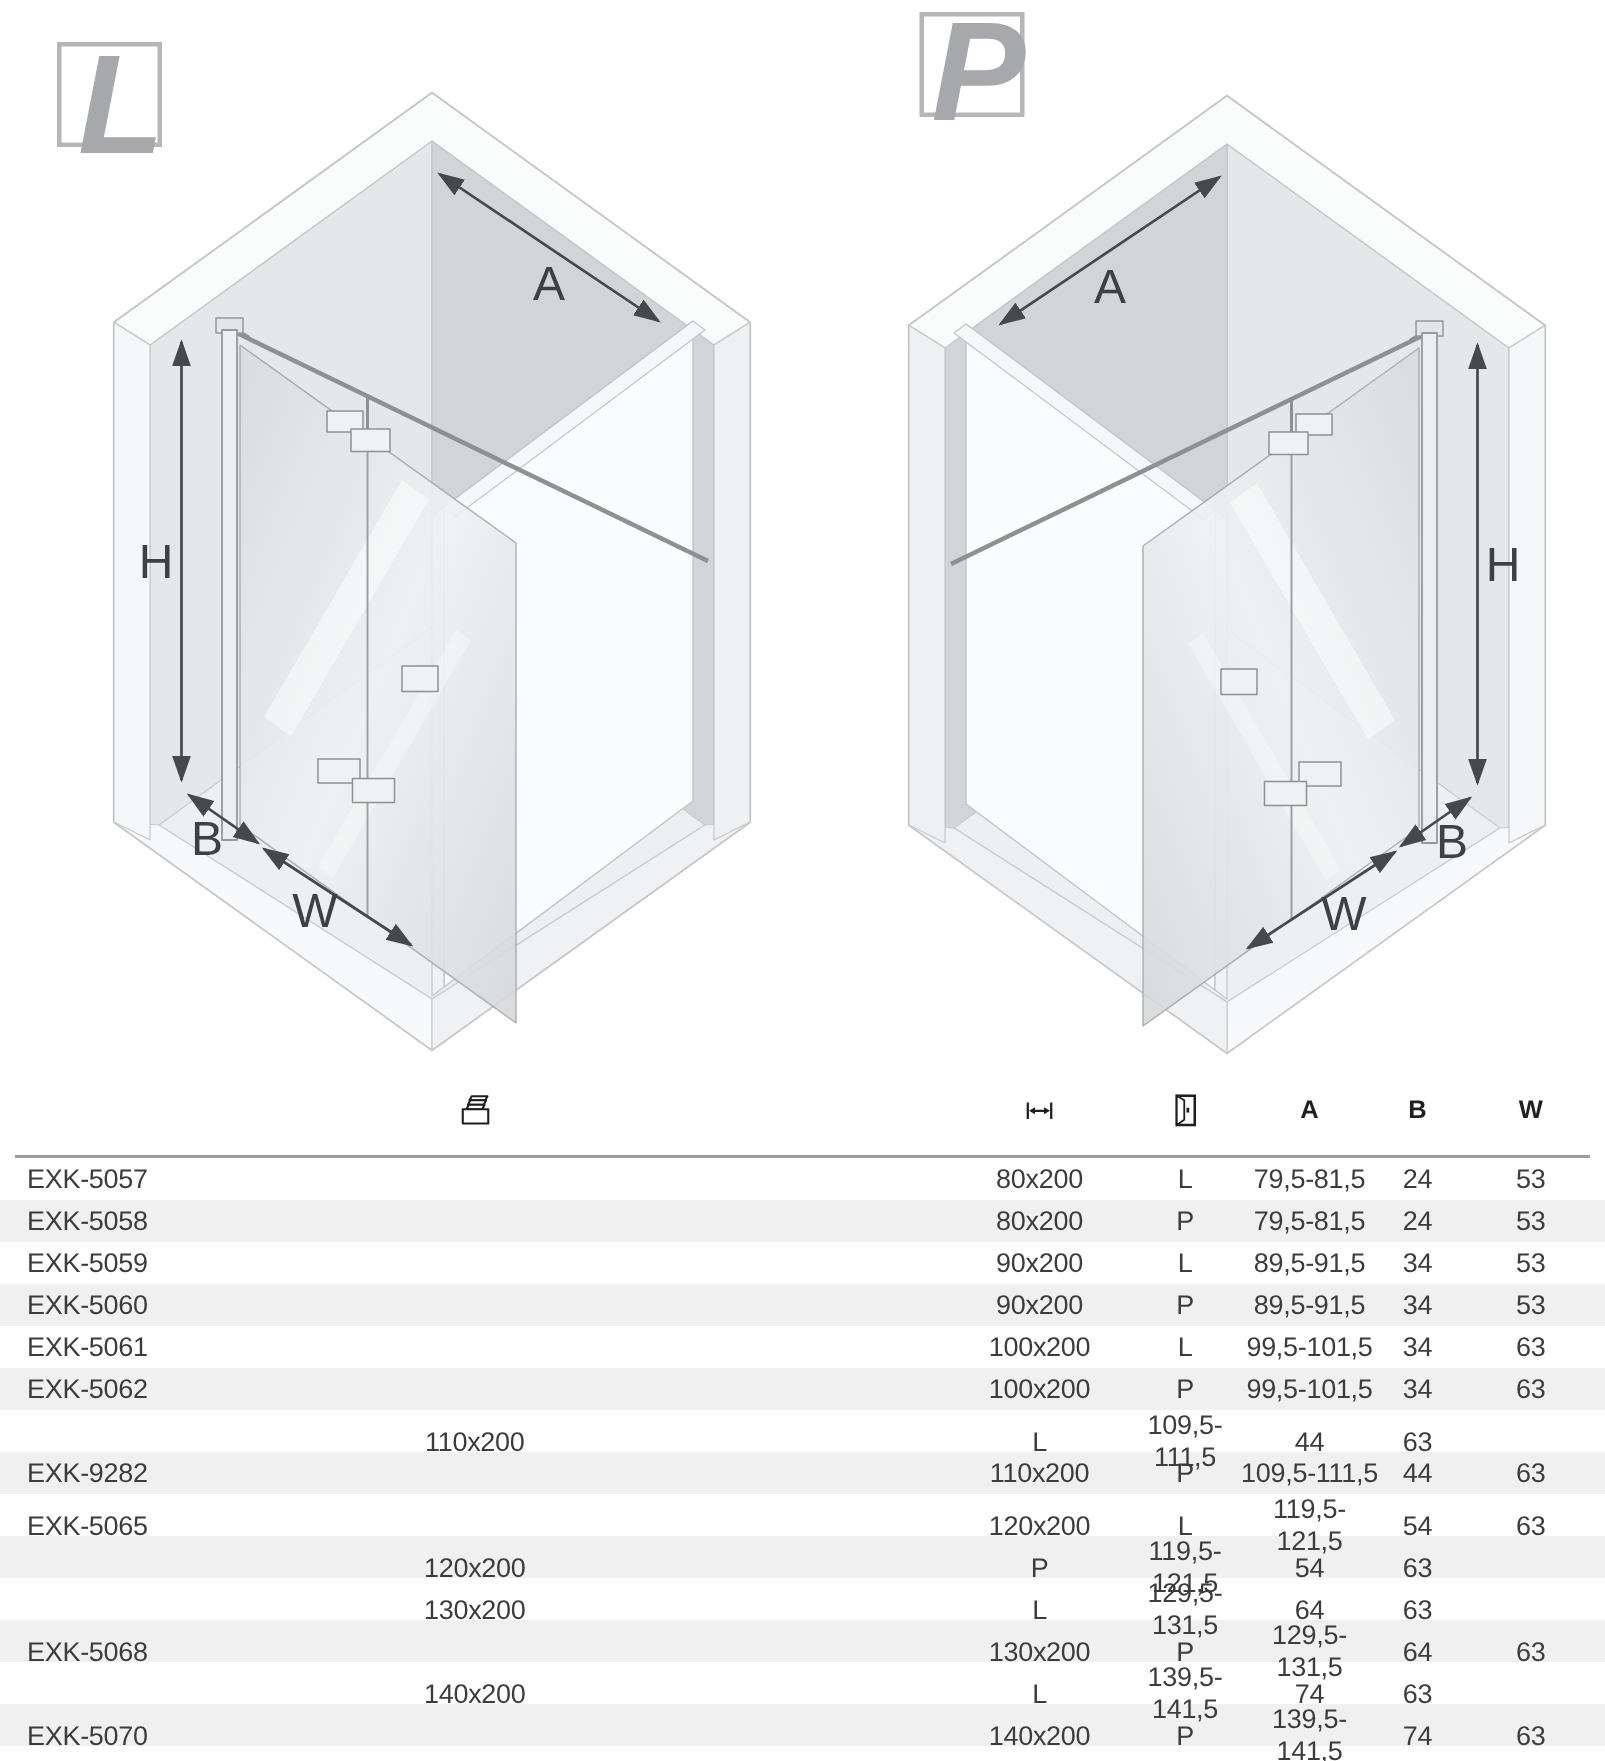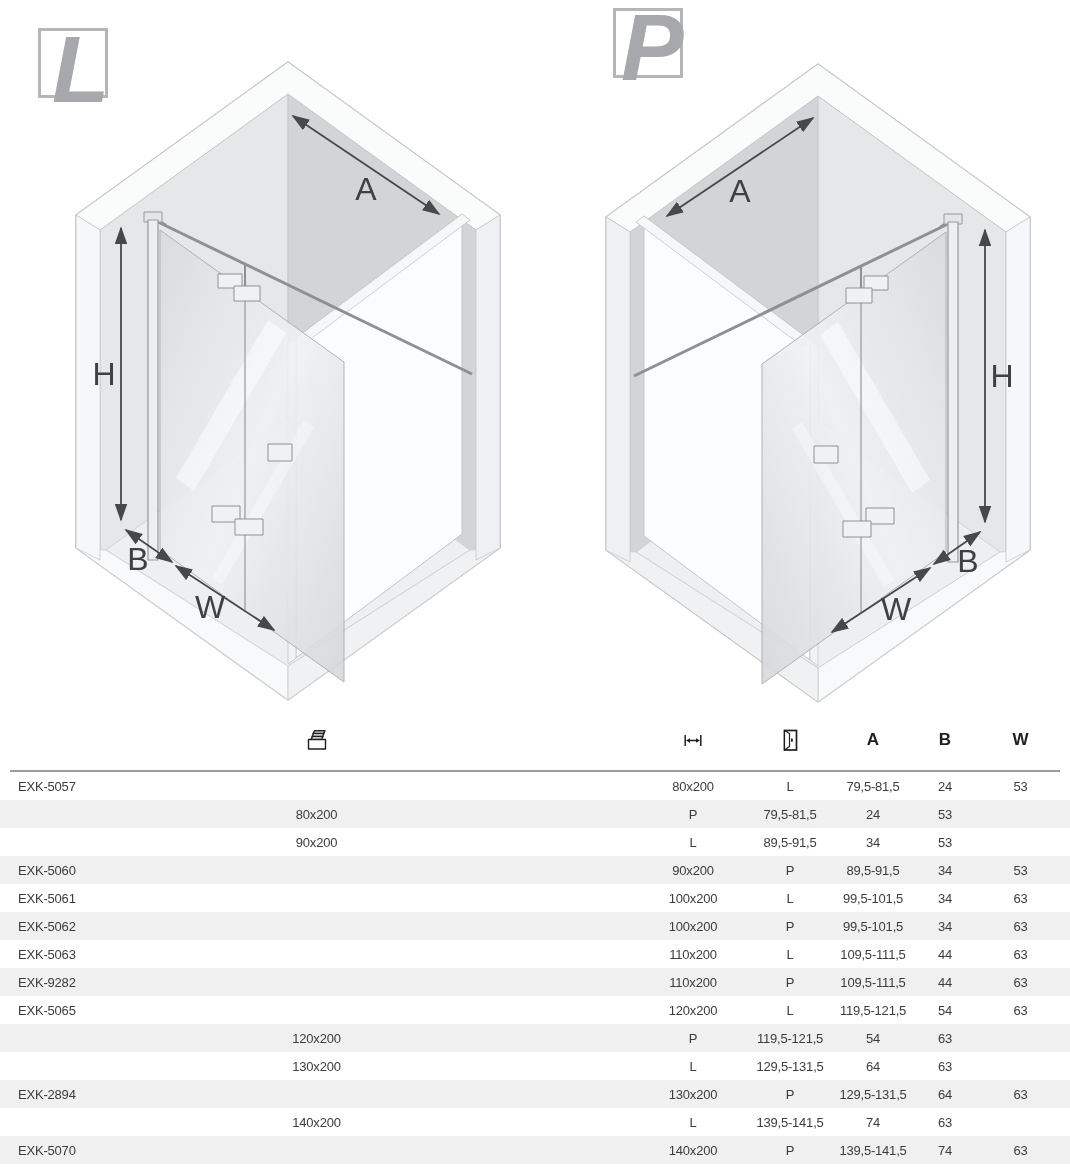--- a/index.html
+++ b/index.html
@@ -18,21 +18,21 @@
   #diagL{left:72px;top:58px;}
   #diagP{left:594px;top:60px;}
   .dim-label{font-family:"Liberation Sans",sans-serif;font-size:32px;fill:#3e4042;}
   
   .grid-row{display:grid;grid-template-columns:633px 120px 74px 92px 52px 1fr;align-items:center;}
   .tbl-header{position:absolute;left:0;top:718px;width:1070px;height:44px;}
   .tbl-header .h-cell{display:flex;align-items:center;justify-content:center;height:44px;}
   .tbl-header .h-letter{font-size:17px;font-weight:bold;color:#1f2022;letter-spacing:0;}
   .sep{position:absolute;left:10px;top:770px;width:1050px;height:2px;background:#9b9b9b;}
   .tbl-body{position:absolute;left:0;top:772px;width:1070px;}
-  .tbl-body .row{height:28px;font-size:13px;color:#3b3c3e;letter-spacing:-0.2px;}
+  .tbl-body .row{height:28px;font-size:18px;color:#3b3c3e;letter-spacing:-0.2px;}
   .tbl-body .row:nth-child(even){background:#f0f0f0;}
   .cell-code{padding-left:18px;text-align:left;}
   .cell-c{text-align:center;}
   .hdr-icon{display:block;}
 </style>
 </head>
 <body>
 
 <div class="canvas">
 
@@ -157,27 +157,29 @@
   <div class="tbl-body">
       <div class="row grid-row">
       <div class="cell-code">EXK-5057</div>
       <div class="cell-c">80x200</div>
       <div class="cell-c">L</div>
       <div class="cell-c">79,5-81,5</div>
       <div class="cell-c">24</div>
       <div class="cell-c">53</div>
     </div>
       <div class="row grid-row">
+      <div class="cell-code">EXK-5058</div>
       <div class="cell-c">80x200</div>
       <div class="cell-c">P</div>
       <div class="cell-c">79,5-81,5</div>
       <div class="cell-c">24</div>
       <div class="cell-c">53</div>
     </div>
       <div class="row grid-row">
+      <div class="cell-code">EXK-5059</div>
       <div class="cell-c">90x200</div>
       <div class="cell-c">L</div>
       <div class="cell-c">89,5-91,5</div>
       <div class="cell-c">34</div>
       <div class="cell-c">53</div>
     </div>
       <div class="row grid-row">
       <div class="cell-code">EXK-5060</div>
       <div class="cell-c">90x200</div>
       <div class="cell-c">P</div>
@@ -195,21 +197,20 @@
     </div>
       <div class="row grid-row">
       <div class="cell-code">EXK-5062</div>
       <div class="cell-c">100x200</div>
       <div class="cell-c">P</div>
       <div class="cell-c">99,5-101,5</div>
       <div class="cell-c">34</div>
       <div class="cell-c">63</div>
     </div>
       <div class="row grid-row">
-      <div class="cell-code">EXK-5063</div>
       <div class="cell-c">110x200</div>
       <div class="cell-c">L</div>
       <div class="cell-c">109,5-111,5</div>
       <div class="cell-c">44</div>
       <div class="cell-c">63</div>
     </div>
       <div class="row grid-row">
       <div class="cell-code">EXK-9282</div>
       <div class="cell-c">110x200</div>
       <div class="cell-c">P</div>
@@ -233,21 +234,21 @@
       <div class="cell-c">63</div>
     </div>
       <div class="row grid-row">
       <div class="cell-c">130x200</div>
       <div class="cell-c">L</div>
       <div class="cell-c">129,5-131,5</div>
       <div class="cell-c">64</div>
       <div class="cell-c">63</div>
     </div>
       <div class="row grid-row">
-      <div class="cell-code">EXK-2894</div>
+      <div class="cell-code">EXK-5068</div>
       <div class="cell-c">130x200</div>
       <div class="cell-c">P</div>
       <div class="cell-c">129,5-131,5</div>
       <div class="cell-c">64</div>
       <div class="cell-c">63</div>
     </div>
       <div class="row grid-row">
       <div class="cell-c">140x200</div>
       <div class="cell-c">L</div>
       <div class="cell-c">139,5-141,5</div>

